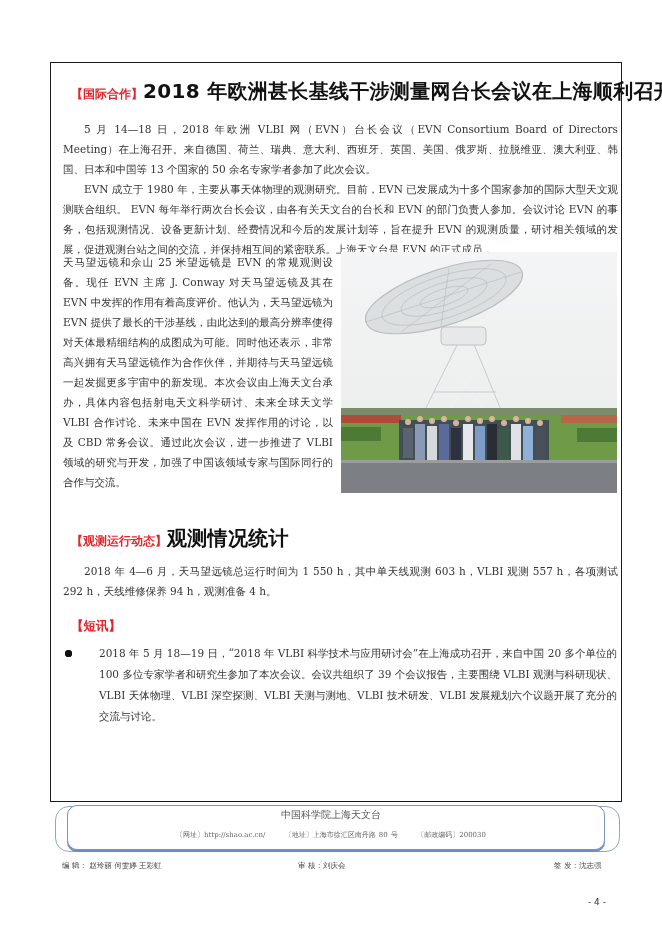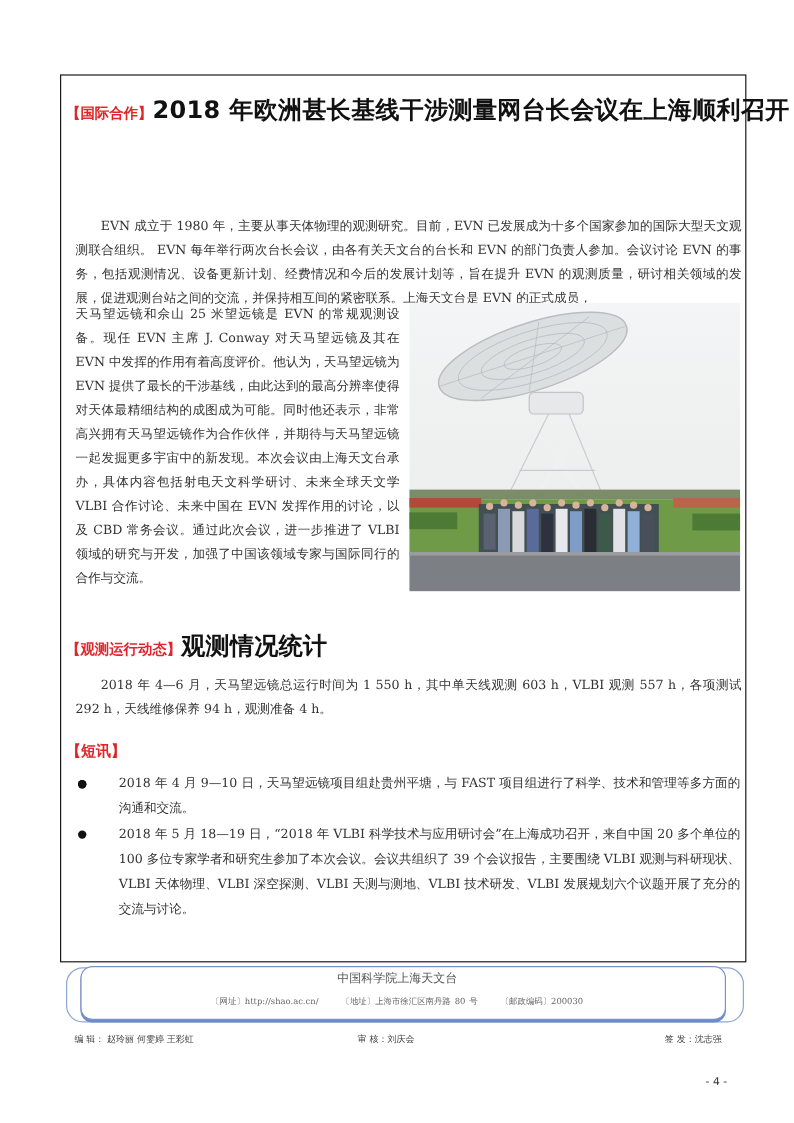--- a/index.html
+++ b/index.html
@@ -4,21 +4,21 @@
 <style>
   html, body { margin: 0; padding: 0; background: #ffffff; }
   body { width: 662px; height: 936px; position: relative; overflow: hidden;
          font-family: "DejaVu Serif", "Liberation Serif", serif; color: #222; }
 
   .main-box { position: absolute; left: 50px; top: 62px; width: 572px; height: 740px;
               border: 1.5px solid #1a1a1a; box-sizing: border-box; }
 
   .section-heading { position: absolute; left: 4px; white-space: nowrap;
                      font-family: "DejaVu Sans", "Liberation Sans", sans-serif; }
-  .section-heading .tag { color: #e0262b; font-size: 12px; font-weight: bold; }
+  .section-heading .tag { color: #e0262b; font-size: 12px; font-weight: bold; margin-left: 16px; }
   .section-heading .title { color: #111; font-size: 20px; font-weight: bold; letter-spacing: 0.3px; }
 
   .para { position: absolute; font-size: 10.5px; line-height: 20px; color: #333;
           text-align: justify; text-indent: 2em; }
 
   .photo { position: absolute; left: 290px; top: 189px; width: 276px; height: 241px;
            overflow: hidden; }
   .photo svg { display: block; }
 
   .bullets { position: absolute; left: 10px; top: 580px; width: 556px; margin: 0; padding: 0; list-style: none; }
@@ -45,20 +45,21 @@
 </style>
 </head>
 <body>
 
 <div class="main-box">
 
   <div class="section-heading" style="top: 15px;">
     <span class="tag">【国际合作】</span><span class="title">2018 年欧洲甚长基线干涉测量网台长会议在上海顺利召开</span>
   </div>
 
+  <div class="para" style="left: 12px; top: 56px; width: 555px;">5 月 14—18 日，2018 年欧洲 VLBI 网（EVN）台长会议（EVN Consortium Board of Directors Meeting）在上海召开。来自德国、荷兰、瑞典、意大利、西班牙、英国、美国、俄罗斯、拉脱维亚、澳大利亚、韩国、日本和中国等 13 个国家的 50 余名专家学者参加了此次会议。</div>
 
   <div class="para" style="left: 12px; top: 116px; width: 555px; height: 80px; overflow: hidden;">EVN 成立于 1980 年，主要从事天体物理的观测研究。目前，EVN 已发展成为十多个国家参加的国际大型天文观测联合组织。 EVN 每年举行两次台长会议，由各有关天文台的台长和 EVN 的部门负责人参加。会议讨论 EVN 的事务，包括观测情况、设备更新计划、经费情况和今后的发展计划等，旨在提升 EVN 的观测质量，研讨相关领域的发展，促进观测台站之间的交流，并保持相互间的紧密联系。上海天文台是 EVN 的正式成员，</div>
 
   <div class="para" style="left: 12px; top: 189px; width: 270px; text-indent: 0;">天马望远镜和佘山 25 米望远镜是 EVN 的常规观测设备。现任 EVN 主席 J. Conway 对天马望远镜及其在 EVN 中发挥的作用有着高度评价。他认为，天马望远镜为 EVN 提供了最长的干涉基线，由此达到的最高分辨率使得对天体最精细结构的成图成为可能。同时他还表示，非常高兴拥有天马望远镜作为合作伙伴，并期待与天马望远镜一起发掘更多宇宙中的新发现。本次会议由上海天文台承办，具体内容包括射电天文科学研讨、未来全球天文学 VLBI 合作讨论、未来中国在 EVN 发挥作用的讨论，以及 CBD 常务会议。通过此次会议，进一步推进了 VLBI 领域的研究与开发，加强了中国该领域专家与国际同行的合作与交流。</div>
 
   <div class="photo">
     <svg width="276" height="241" viewBox="0 0 276 241" xmlns="http://www.w3.org/2000/svg">
       <defs>
         <linearGradient id="sky" x1="0" y1="0" x2="0" y2="1">
           <stop offset="0" stop-color="#f3f5f6"></stop>
@@ -138,21 +139,20 @@
   </div>
 
   <div class="para" style="left: 12px; top: 498px; width: 555px;">2018 年 4—6 月，天马望远镜总运行时间为 1 550 h，其中单天线观测 603 h，VLBI 观测 557 h，各项测试 292 h，天线维修保养 94 h，观测准备 4 h。</div>
 
   <div class="section-heading" style="top: 552px;">
     <span class="tag" style="font-size: 12.5px;">【短讯】</span>
   </div>
 
   <ul class="bullets">
     <li><span class="dot"></span></li>
-    <li><span class="dot"></span><span>2018 年 4 月 9—10 日，天马望远镜项目组赴贵州平塘，与 FAST 项目组进行了科学、技术和管理等多方面的沟通和交流。</span></li>
     <li><span class="dot"></span><span>2018 年 5 月 18—19 日，“2018 年 VLBI 科学技术与应用研讨会”在上海成功召开，来自中国 20 多个单位的 100 多位专家学者和研究生参加了本次会议。会议共组织了 39 个会议报告，主要围绕 VLBI 观测与科研现状、VLBI 天体物理、VLBI 深空探测、VLBI 天测与测地、VLBI 技术研发、VLBI 发展规划六个议题开展了充分的交流与讨论。</span></li>
   </ul>
 </div>
 
 <div class="footer-frame-outer"></div>
 <div class="footer-frame-inner"></div>
 <div class="footer-org">中国科学院上海天文台</div>
 <div class="footer-info">
   <span>〔网址〕http://shao.ac.cn/</span>
   <span>〔地址〕上海市徐汇区南丹路 80 号</span>

